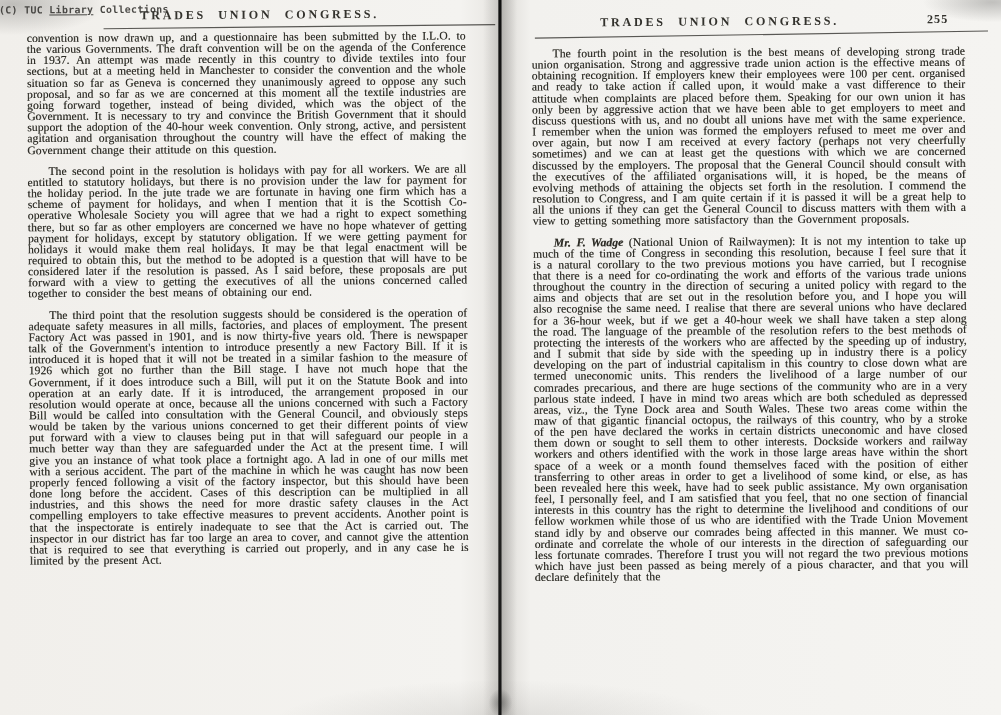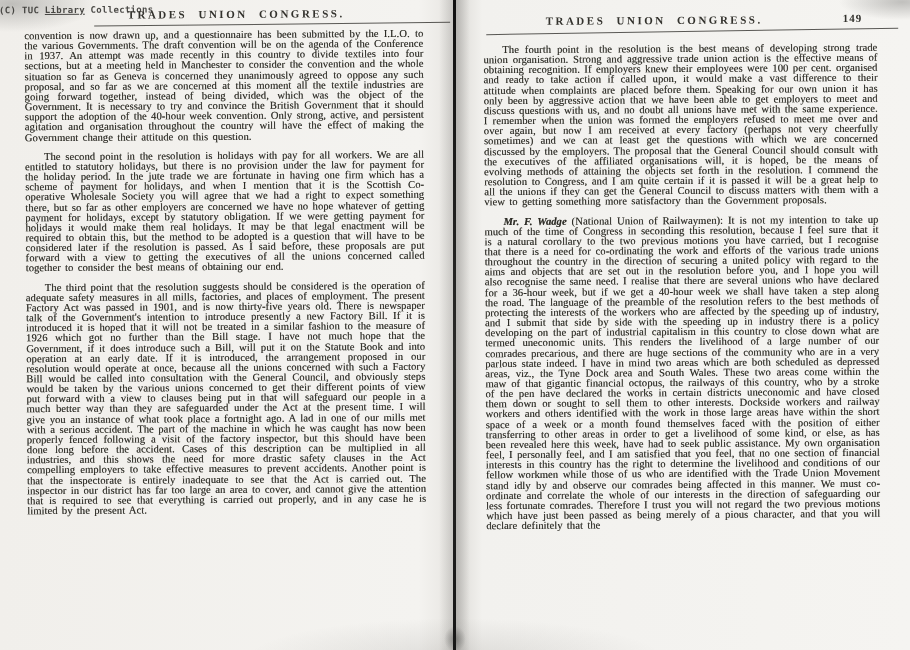--- a/index.html
+++ b/index.html
@@ -104,21 +104,21 @@
   </div>
 
   <div class="gutter-line"></div>
   <div class="gutter-shade-l"></div>
   <div class="gutter-shade-r"></div>
   <div class="smudge-bottom-gutter"></div>
 
   <div class="page page-right">
     <div class="page-inner">
       <div class="header-title">TRADES UNION CONGRESS.</div>
-      <div class="page-number">149</div>
+      <div class="page-number">255</div>
       <div class="header-rule"></div>
 
       <div class="page-body">
         <p>The fourth point in the resolution is the best means of developing strong trade union organisation.  Strong and aggressive trade union action is the effective means of obtaining recognition.  If employers knew their employees were 100 per cent. organised and ready to take action if called upon, it would make a vast difference to their attitude when complaints are placed before them.  Speaking for our own union it has only been by aggressive action that we have been able to get employers to meet and discuss questions with us, and no doubt all unions have met with the same experience.  I remember when the union was formed the employers refused to meet me over and over again, but now I am received at every factory (perhaps not very cheerfully sometimes) and we can at least get the questions with which we are concerned discussed by the employers.  The proposal that the General Council should consult with the executives of the affiliated organisations will, it is hoped, be the means of evolving methods of attaining the objects set forth in the resolution.  I commend the resolution to Congress, and I am quite certain if it is passed it will be a great help to all the unions if they can get the General Council to discuss matters with them with a view to getting something more satisfactory than the Government proposals.</p>
         <p><span class="speaker">Mr. F. Wadge</span><span> (National Union of Railwaymen): It is not my intention to take up much of the time of Congress in seconding this resolution, because I feel sure that it is a natural corollary to the two previous motions you have carried, but I recognise that there is a need for co-ordinating the work and efforts of the various trade unions throughout the country in the direction of securing a united policy with regard to the aims and objects that are set out in the resolution before you, and I hope you will also recognise the same need.  I realise that there are several unions who have declared for a 36-hour week, but if we get a 40-hour week we shall have taken a step along the road.  The language of the preamble of the resolution refers to the best methods of protecting the interests of the workers who are affected by the speeding up of industry, and I submit that side by side with the speeding up in industry there is a policy developing on the part of industrial capitalism in this country to close down what are termed uneconomic units.  This renders the livelihood of a large number of our comrades precarious, and there are huge sections of the community who are in a very parlous state indeed.  I have in mind two areas which are both scheduled as depressed areas, viz., the Tyne Dock area and South Wales. These two areas come within the maw of that gigantic financial octopus, the railways of this country, who by a stroke of the pen have declared the works in certain districts uneconomic and have closed them down or sought to sell them to other interests.  Dockside workers and railway workers and others identified with the work in those large areas have within the short space of a week or a month found themselves faced with the position of either transferring to other areas in order to get a livelihood of some kind, or else, as has been revealed here this week, have had to seek public assistance.  My own organisation feel, I personally feel, and I am satisfied that you feel, that no one section of financial interests in this country has the right to determine the livelihood and conditions of our fellow workmen while those of us who are identified with the Trade Union Movement stand idly by and observe our comrades being affected in this manner.  We must co-ordinate and correlate the whole of our interests in the direction of safeguarding our less fortunate comrades.  Therefore I trust you will not regard the two previous motions which have just been passed as being merely of a pious character, and that you will declare definitely that the</span></p>
       </div>
     </div>
   </div>
 
 </div>

